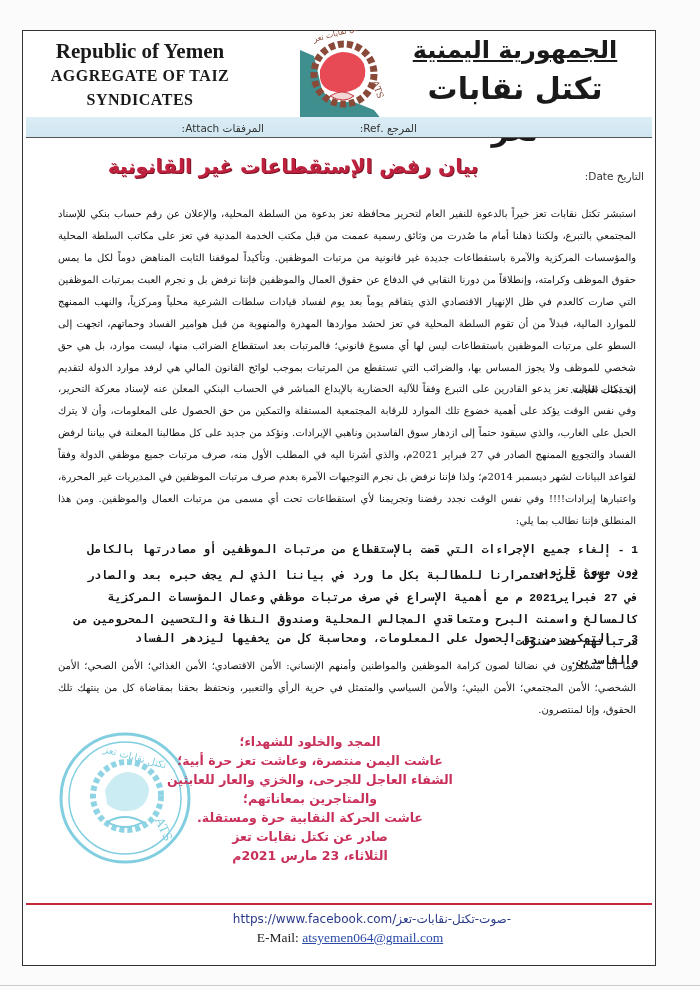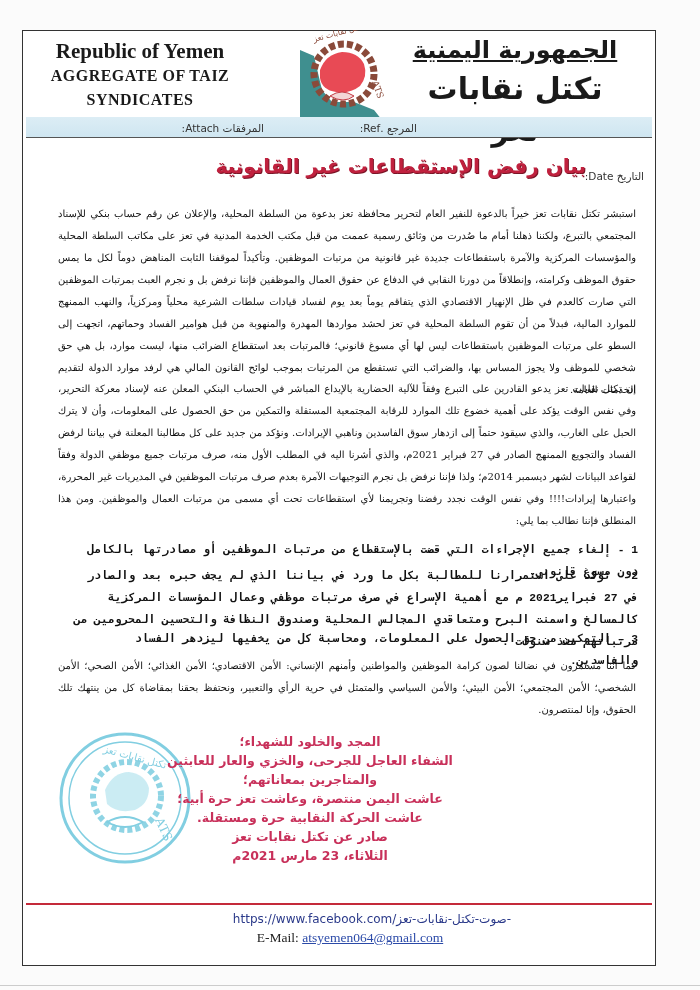--- a/index.html
+++ b/index.html
@@ -21,21 +21,21 @@
   .meta-bar {
     position: absolute; left: 26px; top: 117px; width: 626px; height: 20px;
     background: linear-gradient(#dcedf5, #cfe6f1); border-bottom: 1.5px solid #555;
     font-family: "DejaVu Sans", sans-serif; font-size: 10.5px; color: #333; direction: rtl;
   }
   .meta-bar span { position: absolute; top: 5px; }
   .meta-date { right: 8px; margin-top: 48px; }
   .meta-ref { right: 235px; }
   .meta-attach { right: 388px; }
   .title {
-    position: absolute; left: 0; width: 586px; top: 154px; direction: rtl;
+    position: absolute; left: 0; width: 586px; top: 154px; text-align: center; direction: rtl;
     font-family: "DejaVu Sans", sans-serif; font-weight: bold; font-size: 20px; color: #c0213e;
     text-shadow: 1px 1px 0 #7a1426;
   }
   .body {
     position: absolute; left: 58px; width: 578px; direction: rtl; text-align: justify;
     font-family: "DejaVu Serif", serif; font-size: 10px; color: #111; line-height: 22px;
   }
   .p1 { top: 203px; }
   .p2 { top: 378px; }
   .demand { position: absolute; right: 62px; width: 570px; direction: rtl; text-align: right; font-family: Liberation Mono, monospace; font-weight: bold; font-size: 11.3px; color: #111; line-height: 22px; }
@@ -102,22 +102,22 @@
   <circle cx="70" cy="70" r="56" fill="none" stroke="#6cc6dc" stroke-width="1.5"></circle>
   <circle cx="72" cy="68" r="34" fill="none" stroke="#7ccde0" stroke-width="6" stroke-dasharray="5 3"></circle>
   <path d="M50 62 Q58 44 74 44 Q90 46 94 60 Q94 76 80 82 Q62 86 52 76 Z" fill="#a8dfec" opacity="0.7"></path>
   <path d="M52 94 Q70 84 88 94 Q70 104 52 94 Z" fill="none" stroke="#6cc6dc" stroke-width="2"></path>
   <text x="100" y="92" font-size="12" fill="#6cc6dc" font-family="DejaVu Serif, serif" transform="rotate(65 100 92)">ATS</text>
   <text x="48" y="24" font-size="10" fill="#6cc6dc" font-family="DejaVu Sans, sans-serif" transform="rotate(15 48 24)">تكتل نقابات تعز</text>
 </svg>
 
 <div class="closing">
   <div>المجد والخلود للشهداء؛</div>
+  <div>عاشت اليمن منتصرة، وعاشت تعز حرة أبية؛</div>
   <div>الشفاء العاجل للجرحى، والخزي والعار للعابثين والمتاجرين بمعاناتهم؛</div>
-  <div>عاشت اليمن منتصرة، وعاشت تعز حرة أبية؛</div>
   <div>عاشت الحركة النقابية حرة ومستقلة.</div>
   <div>صادر عن تكتل نقابات تعز</div>
   <div>الثلاثاء، 23 مارس 2021م</div>
 </div>
 
 <div class="footer-line"></div>
 <div class="footer fb">https://www.facebook.com/صوت-تكتل-نقابات-تعز-</div>
 <div class="footer mail">
   <span>E-Mail:</span>
   <a>atsyemen064@gmail.com</a>

